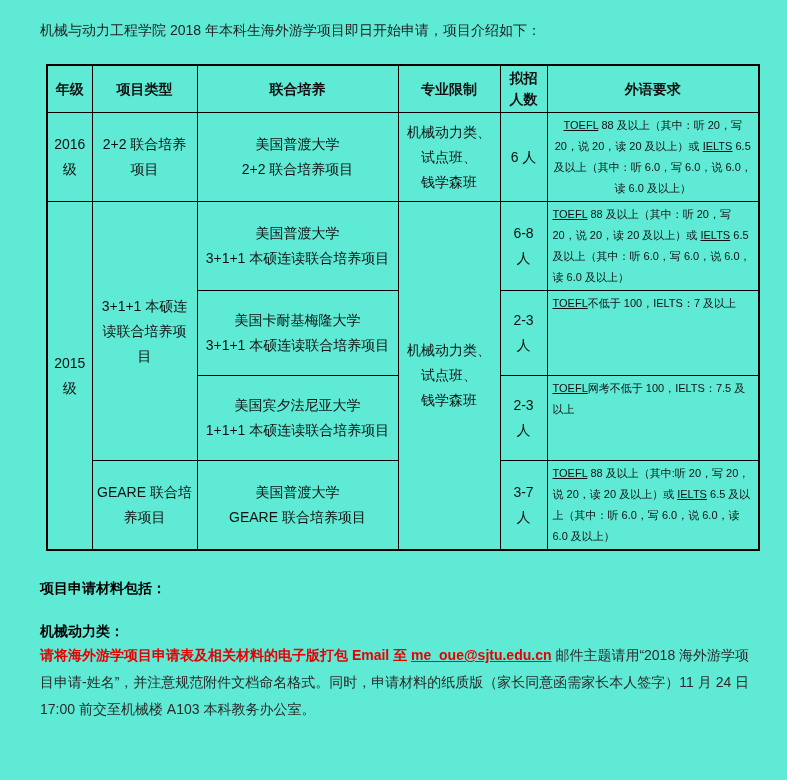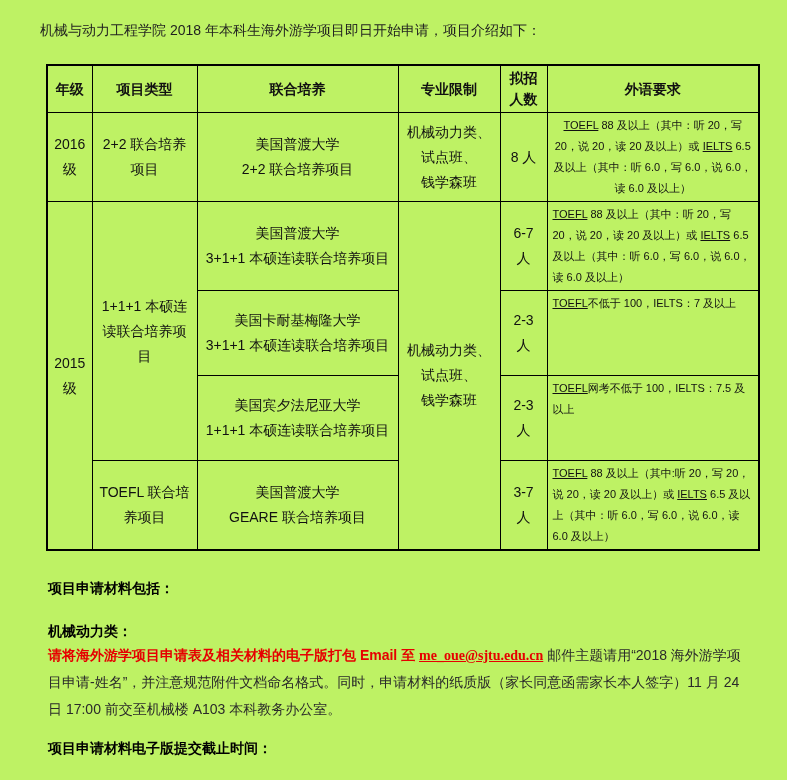--- a/index.html
+++ b/index.html
@@ -1,18 +1,18 @@
 <!DOCTYPE html>
 <html style="--red: #e60000; --blue: #1a1ac9;"><head>
 <meta charset="utf-8">
 <style>
   html,body{margin:0;padding:0;background:#ffffff;}
   .page{
     width:787px;height:780px;box-sizing:border-box;
-    padding:20px 30px 0 40px;background:#bef264;
+    padding:20px 30px 0 40px;background:#5eead4;
     font-family:"Liberation Sans","DejaVu Sans",sans-serif;
     color:#252525;font-size:14px;
   }
   .intro{margin:0 0 24px 0;line-height:20px;color:#1f1f1f;}
   table.programs{
     border-collapse:collapse;border:2px solid #000;
     table-layout:fixed;width:712px;margin-left:6px;
   }
   th,td{
     border:1px solid #000;white-space:pre-line;color:#111;
@@ -21,30 +21,30 @@
   }
   th{font-weight:bold;line-height:21px;font-size:14px;}
   td{line-height:25px;font-size:14px;}
   td.lang{
     text-align:left;line-height:21px;font-size:11px;
     padding:2px 5px;
   }
   td.lang.center{text-align:center;}
   td.lang.top{vertical-align:top;}
   .u{text-decoration:underline;}
-  .sec{margin:8px;}
+  .sec{margin:0;}
   .sec-heading{font-weight:bold;color:#000;line-height:22px;margin:0;}
   .sec-body{line-height:22px;margin:0;color:#2a2a2a;}
   .materials{margin-top:26px;}
   .process{margin-top:21px;}
   .process-para{line-height:27px;margin:0;color:#2a2a2a;}
   .deadline{margin-top:14px;}
   .red{color:var(--red,#e60000);}
   .bold{font-weight:bold;}
-  a.email{cursor:pointer;font-family:Liberation Serif, serif;}
+  a.email{cursor:pointer;}
 </style>
 </head>
 <body>
 
 <div class="page">
 
   <p class="intro">机械与动力工程学院 2018 年本科生海外游学项目即日开始申请，项目介绍如下：</p>
 
   <table class="programs">
     <colgroup>
@@ -70,71 +70,67 @@
       <tr style="height:84px">
         <td>2016
 级</td>
         <td>2+2 联合培养
 项目</td>
         <td>美国普渡大学
 2+2 联合培养项目</td>
         <td>机械动力类、
 试点班、
 钱学森班</td>
-        <td>8 人</td>
+        <td>6 人</td>
         <td class="lang center"><span class="u">TOEFL</span><span> 88 及以上（其中：听 20，写 20，说 20，读 20 及以上）或 </span><span class="u">IELTS</span><span> 6.5 及以上（其中：听 6.0，写 6.0，说 6.0，读 6.0 及以上）</span></td>
       </tr>
       <tr style="height:85px">
         <td rowspan="4">2015
 级</td>
-        <td rowspan="3">1+1+1 本硕连
+        <td rowspan="3">3+1+1 本硕连
 读联合培养项
 目</td>
         <td>美国普渡大学
 3+1+1 本硕连读联合培养项目</td>
         <td rowspan="4">机械动力类、
 试点班、
 钱学森班</td>
-        <td>6-7
+        <td>6-8
 人</td>
         <td class="lang"><span class="u">TOEFL</span><span> 88 及以上（其中：听 20，写 20，说 20，读 20 及以上）或 </span><span class="u">IELTS</span><span> 6.5 及以上（其中：听 6.0，写 6.0，说 6.0，读 6.0 及以上）</span></td>
       </tr>
       <tr style="height:85px">
         <td>美国卡耐基梅隆大学
 3+1+1 本硕连读联合培养项目</td>
         <td>2-3
 人</td>
         <td class="lang top"><span class="u">TOEFL</span><span>不低于 100，IELTS：7 及以上</span></td>
       </tr>
       <tr style="height:85px">
         <td>美国宾夕法尼亚大学
 1+1+1 本硕连读联合培养项目</td>
         <td>2-3
 人</td>
         <td class="lang top"><span class="u">TOEFL</span><span>网考不低于 100，IELTS：7.5 及以上</span></td>
       </tr>
       <tr style="height:88px">
-        <td>TOEFL 联合培
+        <td>GEARE 联合培
 养项目</td>
         <td>美国普渡大学
 GEARE 联合培养项目</td>
         <td>3-7
 人</td>
         <td class="lang"><span class="u">TOEFL</span><span> 88 及以上（其中:听 20，写 20，说 20，读 20 及以上）或 </span><span class="u">IELTS</span><span> 6.5 及以上（其中：听 6.0，写 6.0，说 6.0，读 6.0 及以上）</span></td>
       </tr>
     </tbody>
   </table>
 
   <div class="sec materials">
     <p class="sec-heading">项目申请材料包括：</p>
   </div>
 
   <div class="sec process">
     <p class="sec-heading">机械动力类：</p>
     <p class="process-para"><span class="red bold">请将海外游学项目申请表及相关材料的电子版打包 Email 至 </span><a class="red bold u email">me_oue@sjtu.edu.cn</a><span> 邮件主题请用“2018 海外游学项目申请-姓名”，并注意规范附件文档命名格式。同时，申请材料的纸质版（家长同意函需家长本人签字）11 月 24 日 17:00 前交至机械楼 A103 本科教务办公室。</span></p>
   </div>
 
-  <div class="sec deadline">
-    <p class="sec-heading">项目申请材料电子版提交截止时间：</p>
-
-  </div>
 
 </div>
 
 </body></html>

